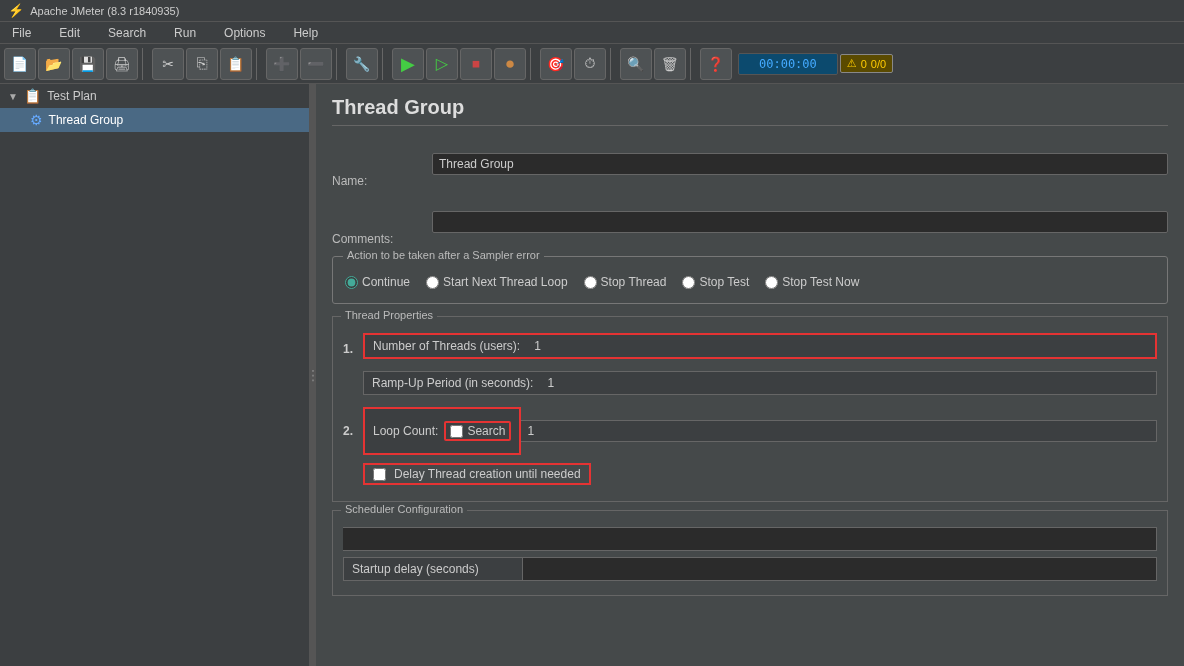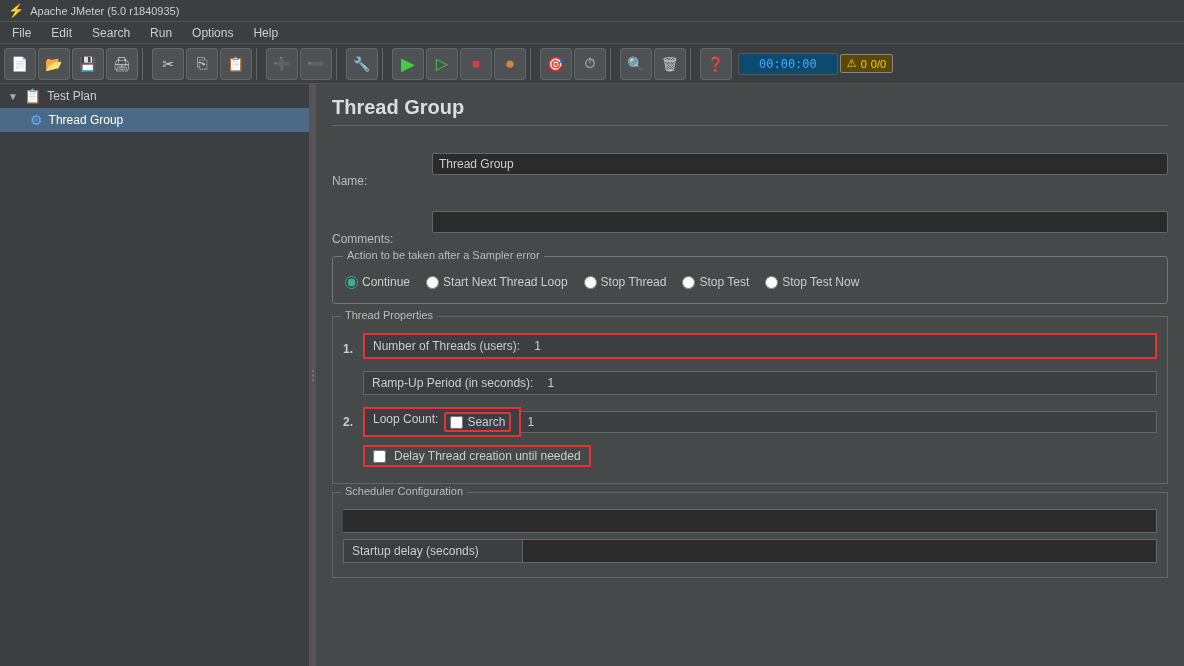--- a/index.html
+++ b/index.html
@@ -19,21 +19,21 @@
     .title-bar-icon { margin-right: 6px; color: #f90; font-size: 13px; }
 
     
     .menu-bar {
       background: #3c3f41;
       height: 22px;
       display: flex;
       align-items: center;
       padding: 0 4px;
       border-bottom: 1px solid #555;
-      gap: 4px;
+      gap: 12px;
     }
     .menu-item {
       padding: 2px 8px;
       cursor: pointer;
       color: #ccc;
       font-size: 12px;
       border-radius: 2px;
     }
 
     
@@ -280,21 +280,21 @@
       font-size: 12px;
       padding: 4px 6px;
       outline: none;
     }
   </style>
 </head>
 <body>
 
 <div class="title-bar">
   <span class="title-bar-icon">⚡</span>
-  <span>Apache JMeter (5.0 r1840935)</span>
+  <span>Apache JMeter (8.3 r1840935)</span>
 </div>
 
 <div class="menu-bar">
   <span class="menu-item">File</span>
   <span class="menu-item">Edit</span>
   <span class="menu-item">Search</span>
   <span class="menu-item">Run</span>
   <span class="menu-item">Options</span>
   <span class="menu-item">Help</span>
 </div>
@@ -406,21 +406,21 @@
         <div style="display:flex; align-items:center; margin-bottom: 6px; margin-left:20px;">
           <div class="prop-row-box" style="flex:1; display:flex; align-items:center;">
             <span class="prop-row-label">Ramp-Up Period (in seconds):</span>
             <input class="prop-row-input" type="text" value="1" style="">
           </div>
         </div>
 
         <div style="display:flex; align-items:center; margin-bottom: 8px;">
           <div style="width:20px; color:#ccc; font-size:12px; font-weight:bold; flex-shrink:0;">2.</div>
           <div style="flex:1; display:flex; align-items:center;">
-            <div style="display:flex; border:2px solid #e53333; background:#3c3f41; padding:3px 8px; gap:6px;">
+            <div style="display:flex; align-items:center; border:2px solid #e53333; background:#3c3f41; padding:12px 8px; gap:6px;">
               <span style="color:#ccc; font-size:12px;">Loop Count:</span>
               <label class="forever-label">
                 <input type="checkbox" style="">
                 <span>Search</span>
               </label>
             </div>
             <div style="flex:1; border:1px solid #666; border-left:none; background:#3c3f41; padding:3px 6px;">
               <input style="background: transparent; border: none; color: rgb(204, 204, 204); font-size: 12px; outline: none; width: 100%;" type="text" value="1">
             </div>
           </div>

